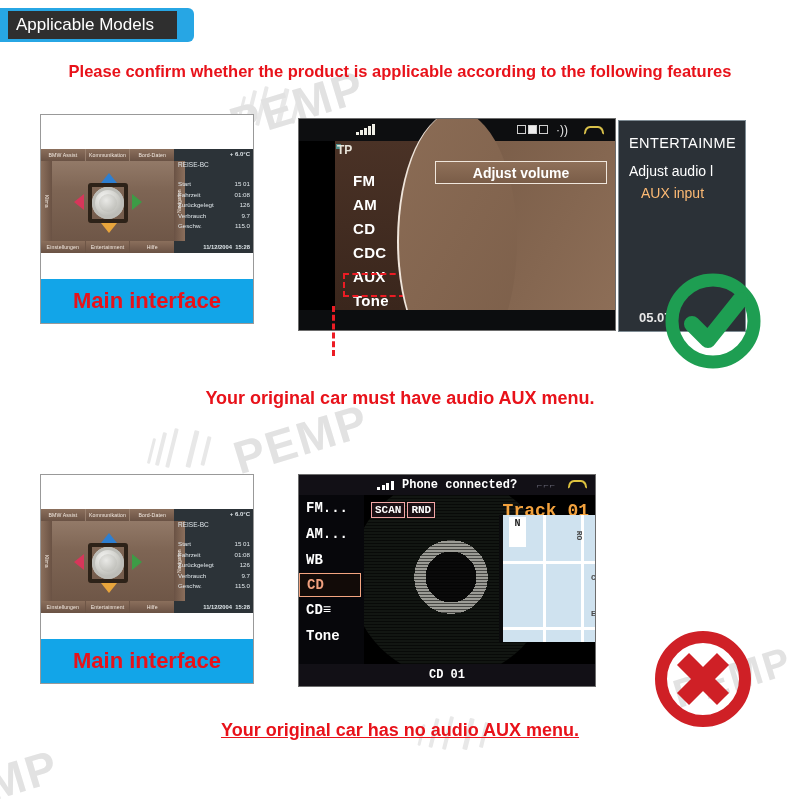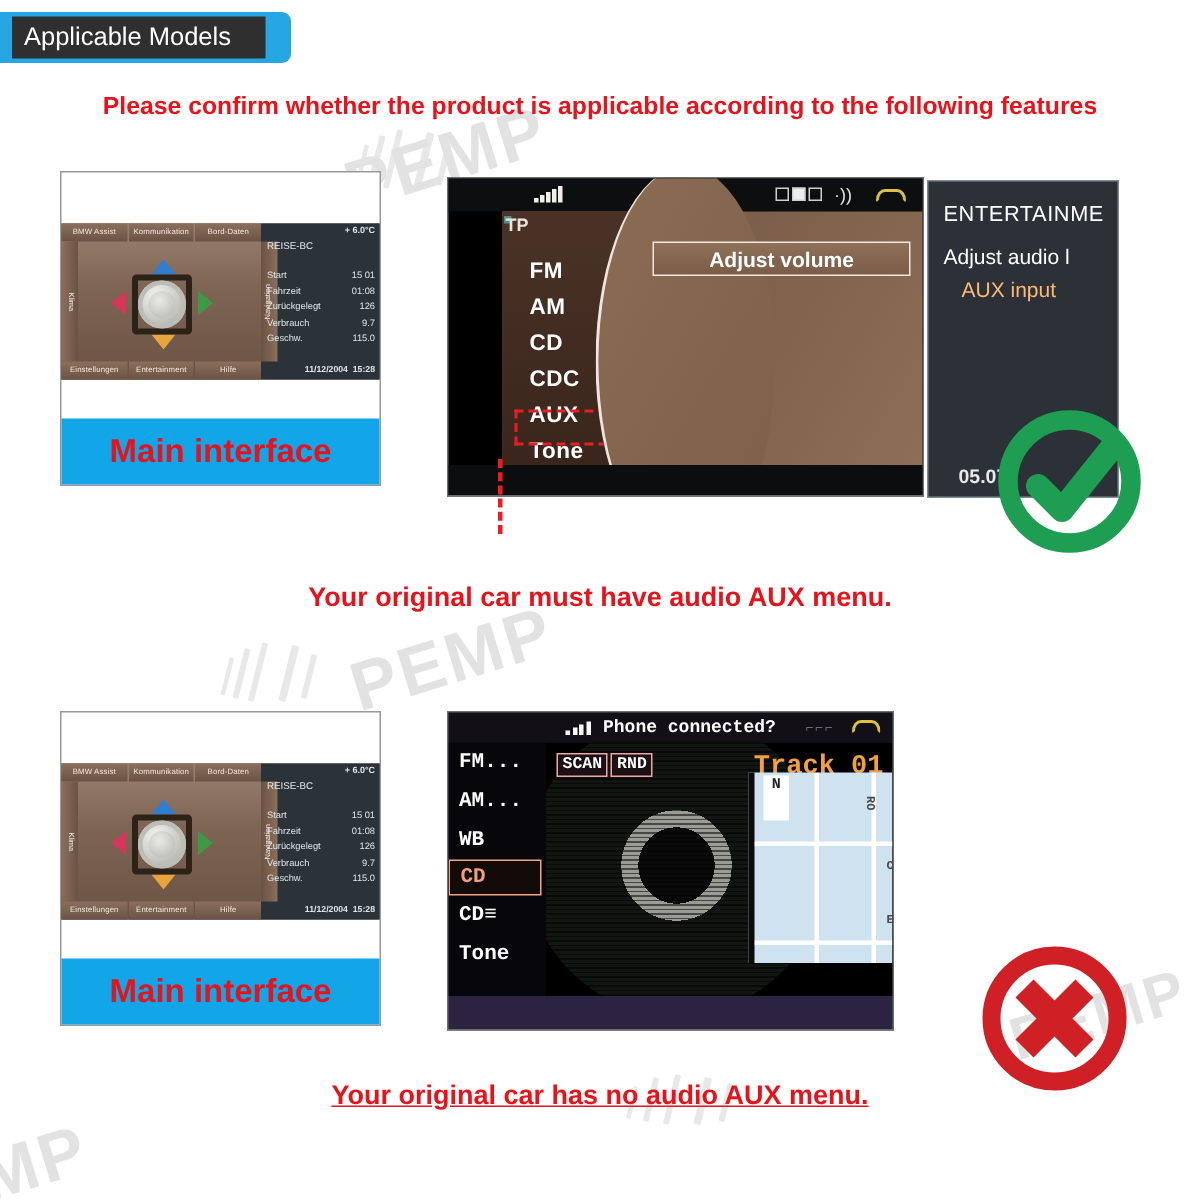--- a/index.html
+++ b/index.html
@@ -591,20 +591,21 @@
       <div class="road" style="left:0;top:46px;width:96px;height:3px;"></div>
       <div class="road" style="left:0;top:112px;width:96px;height:3px;"></div>
       <div class="road" style="left:40px;top:0;width:3px;height:171px;"></div>
       <div class="road" style="left:78px;top:0;width:3px;height:171px;"></div>
       <div class="map-lbl" style="left:72px;top:16px;transform:rotate(90deg);">RO</div>
       <div class="map-lbl" style="left:88px;top:58px;">C</div>
       <div class="map-lbl" style="left:88px;top:94px;">E</div>
 
     </div>
   </div>
+  <div class="cd-foot">CD 01</div>
 </div>
 
 <div class="badge" style="left:652px;top:628px;">
   <svg width="102" height="102" viewBox="0 0 102 102">
     <circle cx="51" cy="51" r="42" fill="none" stroke="#cf2026" stroke-width="12"></circle>
     <path d="M31 31 L71 71 M71 31 L31 71" fill="none" stroke="#cf2026" stroke-width="17" stroke-linecap="butt"></path>
   </svg>
 </div>
 
 <div class="caption" style="top:720px;text-decoration:underline;">Your original car has no audio AUX menu.</div>

